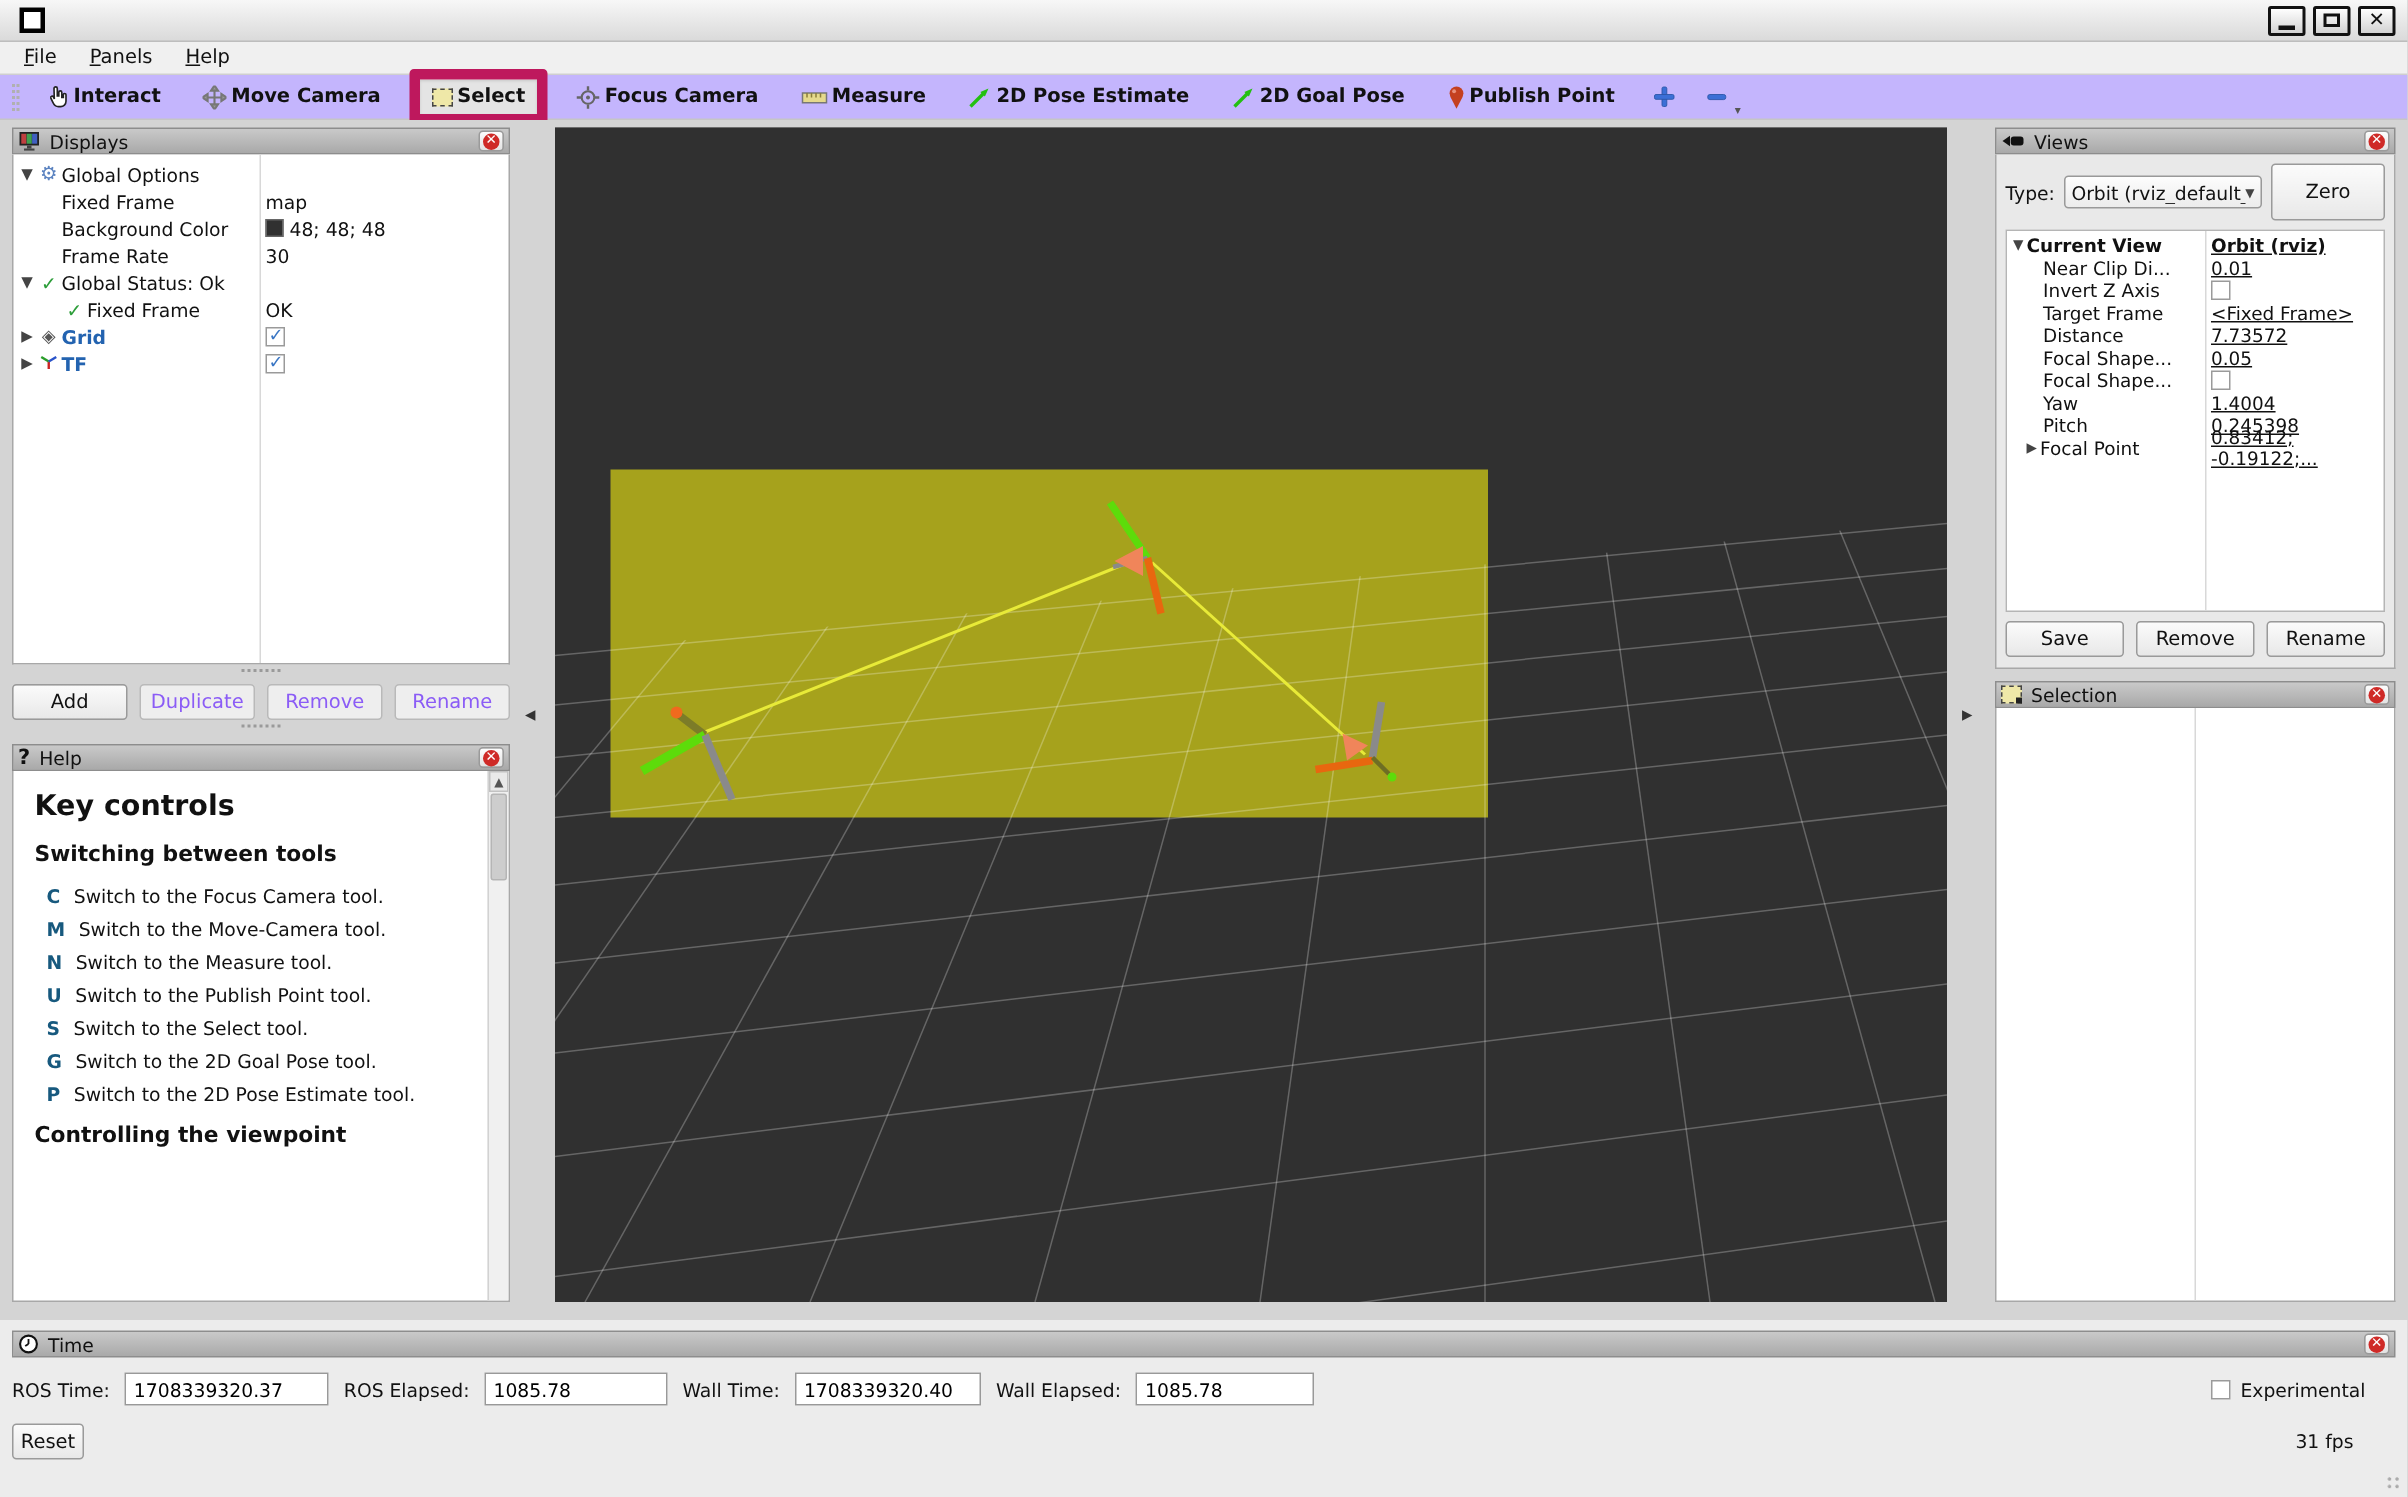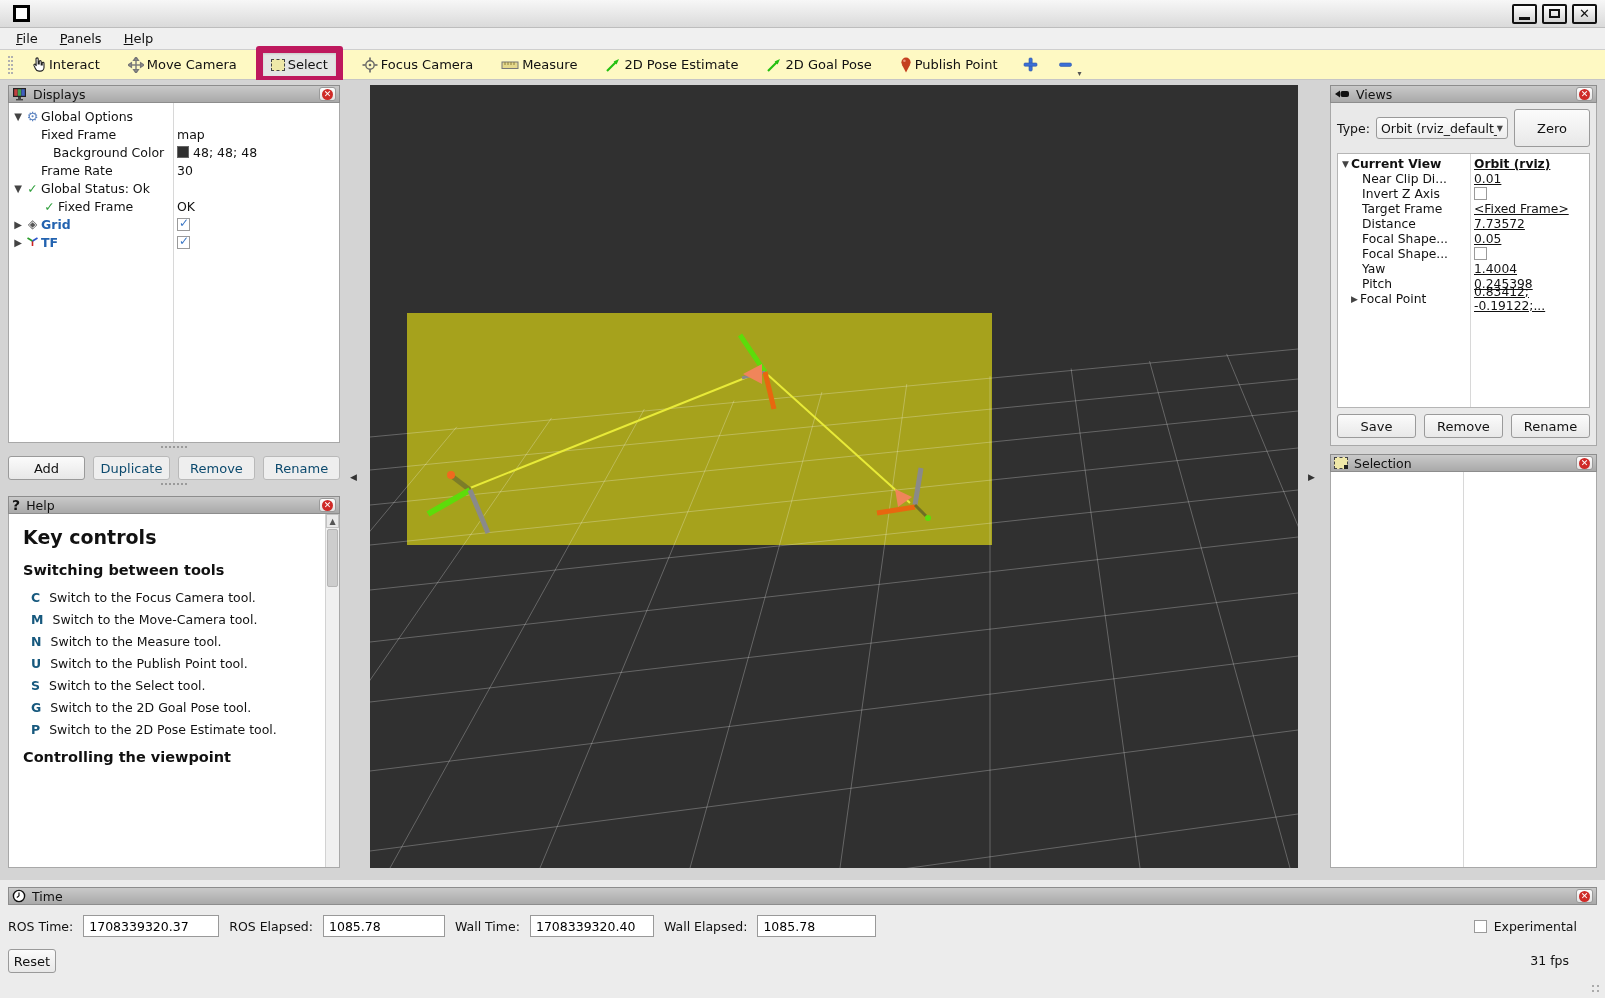--- a/index.html
+++ b/index.html
@@ -19,22 +19,22 @@
   .glyph-max { width:11px; height:9px; border:2px solid #111; }
   .glyph-close { font-weight:bold; font-size:13px; line-height:1; }
 
   
   .menubar { position:absolute; top:28px; left:0; right:0; height:22px; background:#f0f0f0;
     border-bottom:1px solid #cfcfcf; display:flex; align-items:center; gap:22px; padding-left:16px; }
   .menu-item { display:inline-block; }
   .menu-item::first-letter { text-decoration: underline; }
 
   
-  .toolbar { position:absolute; top:50px; left:0; right:0; height:30px; background:#fef9c3;
-    border-bottom:1px solid #c6c6c6; display:flex; align-items:center; padding-left:8px; }
+  .toolbar { position:absolute; top:50px; left:0; right:0; height:30px; background:#c4b5fd;
+    border-bottom:1px solid #c6c6c6; display:flex; align-items:center; padding-left:8px;font-weight:bold; }
   .tb-grip { width:5px; height:18px; border-left:2px dotted #b0b0b0; border-right:2px dotted #b0b0b0; margin-right:8px; }
   .tool { display:flex; align-items:center; gap:3px; padding:4px 8px; margin-right:10px; border:1px solid transparent; }
   .tool.selected { background:#e4e4e4; border:7px solid #be185d; border-radius:3px; box-shadow:inset 0 1px 2px rgba(0,0,0,.12); }
   .tool svg { display:block; }
   .tool-pm { padding:2px 6px; margin-right:6px; position:relative; }
   .caret { position:absolute; right:-2px; bottom:-4px; font-size:8px; color:#555; }
 
   
   .main { position:absolute; top:80px; left:0; right:0; height:800px; background:#d4d4d4; }
 
@@ -62,21 +62,21 @@
 
   .splitter { height:8px; position:relative; }
   .splitter::after { content:""; position:absolute; left:50%; top:3px; width:26px; margin-left:-13px; border-top:2px dotted #9a9a9a; }
 
   .desc-box { height:82px; background:#fff; border:1px solid #a8a8a8; padding:5px 8px; font-size:12.5px; }
   .desc-box b { display:block; margin-bottom:1px; }
 
   .btnrow { display:flex; gap:8px; margin-top:5px; }
   .btn { flex:1; height:24px; background:linear-gradient(#fbfbfb,#e8e8e8); border:1px solid #9a9a9a;
     border-radius:3px; font-size:13px; display:flex; align-items:center; justify-content:center; }
-  .btn.disabled { color:#0c4a6e; border-color:#b9b9b9; background:#eeeeee; }
+  .btn.disabled { color:#8b5cf6; border-color:#b9b9b9; background:#eeeeee; }
 
   .help-panel { margin-top:8px; flex:1; display:flex; flex-direction:column; }
   .help-body { flex:1; background:#fff; border:1px solid #a8a8a8; border-top:none; position:relative; overflow:hidden; padding:12px 24px 0 14px; }
   .help-h1 { font-size:19px; font-weight:bold; margin-bottom:14px; }
   .help-h2 { font-size:14.5px; font-weight:bold; margin-bottom:12px; }
   .help-note { font-style:italic; font-size:12.5px; margin-bottom:8px; width:270px; }
   .sc-row { display:flex; gap:9px; font-size:12.5px; margin-bottom:7px; padding-left:8px; }
   .sc-key { color:#17597e; font-weight:bold; }
   .scrollbar { position:absolute; top:0; right:0; bottom:0; width:14px; background:#f0f0f0; border-left:1px solid #d2d2d2; }
   .sb-btn { height:14px; border:1px solid #c2c2c2; background:#e9e9e9; font-size:8px; color:#555; text-align:center; line-height:13px; }
@@ -261,21 +261,21 @@
       <div class="trow" style="margin-top:4px">
         <span class="exp">▼</span>
         <span class="ticon gear">⚙</span>
         <span>Global Options</span>
       </div>
       <div class="trow">
         <span style="margin-left:32px">Fixed Frame</span>
         <span class="val">map</span>
       </div>
       <div class="trow">
-        <span style="margin-left:44px">Background Color</span>
+        <span style="margin-left:32px">Background Color</span>
         <span class="val">
           <span class="swatch"></span>
           <span>48; 48; 48</span>
         </span>
       </div>
       <div class="trow">
         <span style="margin-left:32px">Frame Rate</span>
         <span class="val">30</span>
       </div>
       <div class="trow">

